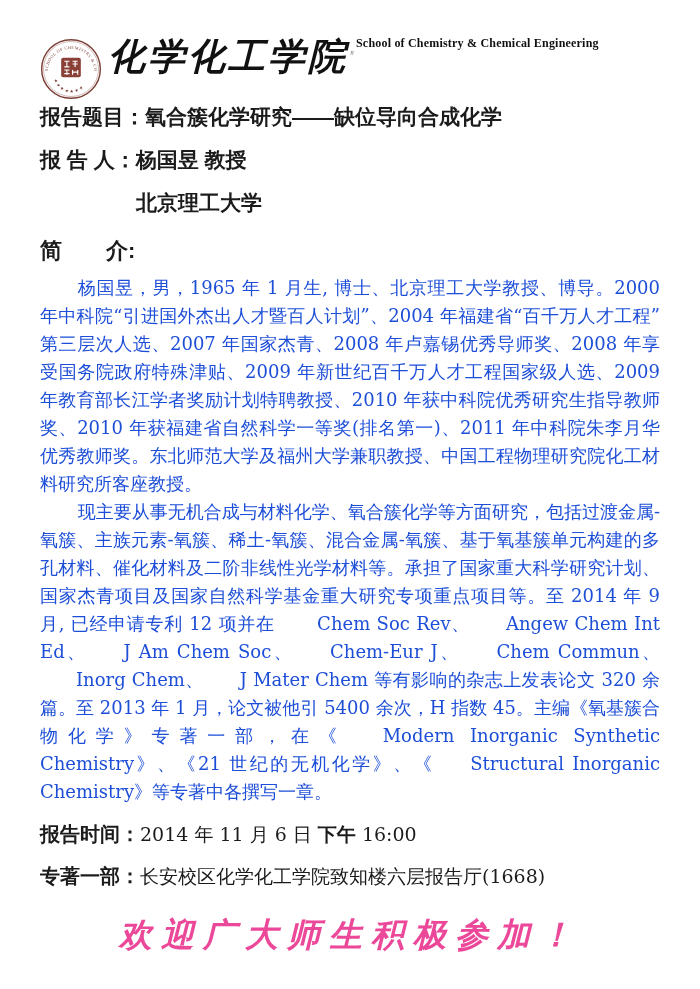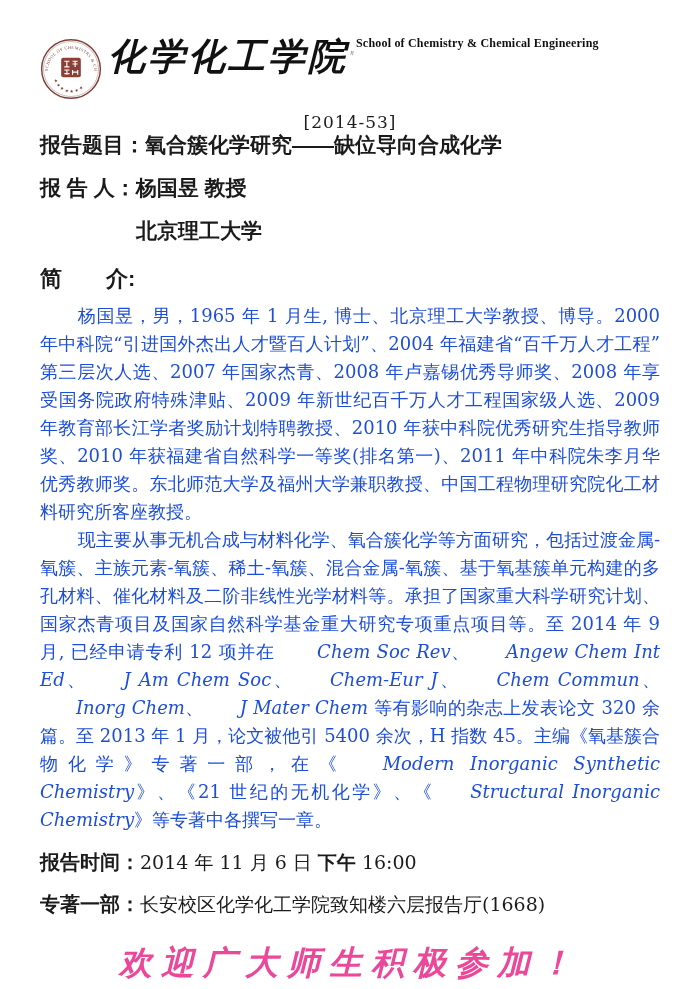--- a/index.html
+++ b/index.html
@@ -57,21 +57,21 @@
   .intro-label{font-size:22px;margin-top:20px;margin-bottom:8px;}
   
   .bio p{
     margin:0;
     text-indent:2.1em;
     text-align:justify;
     font-size:18px;
     line-height:28px;
     color:#1d4ed8;
   }
-  .bio .it{font-style:italic;margin-left:36px;}
+  .bio .it{margin-left:36px;}
   
   .sched-line{margin-top:15px;font-size:20px;line-height:26px;}
   .sched-value{font-size:19px;}
   
   .welcome{
     margin-top:24px;
     text-align:center;
     font-family:"DejaVu Serif",serif;
     font-weight:bold;font-style:italic;
     font-size:33px;letter-spacing:9px;
@@ -106,21 +106,20 @@
         <path d="M23.5 31 h5 M23.5 34.5 h5 M26 31 v4.5"></path>
         <path d="M31.5 31 v4.5 M36.5 31 v4.5 M31.5 33 h5"></path>
       </g>
     </svg>
     <div class="logo-text">
       <div class="school-cn"><span>化学化工学院</span><span class="flourish">〃</span></div>
       <div class="school-en">School of Chemistry &amp; Chemical Engineering</div>
     </div>
   </div>
 
-  <div class="serial">[2014-53]</div>
 
   <div class="info">
     <div class="info-line">
       <span class="info-label">报告题目：</span><span class="info-value">氧合簇化学研究——缺位导向合成化学</span>
     </div>
     <div class="info-line">
       <span class="info-label">报 告 人：</span><span class="info-value">杨国昱 教授</span>
     </div>
     <div class="info-line affiliation">
       <span class="info-value">北京理工大学</span>

